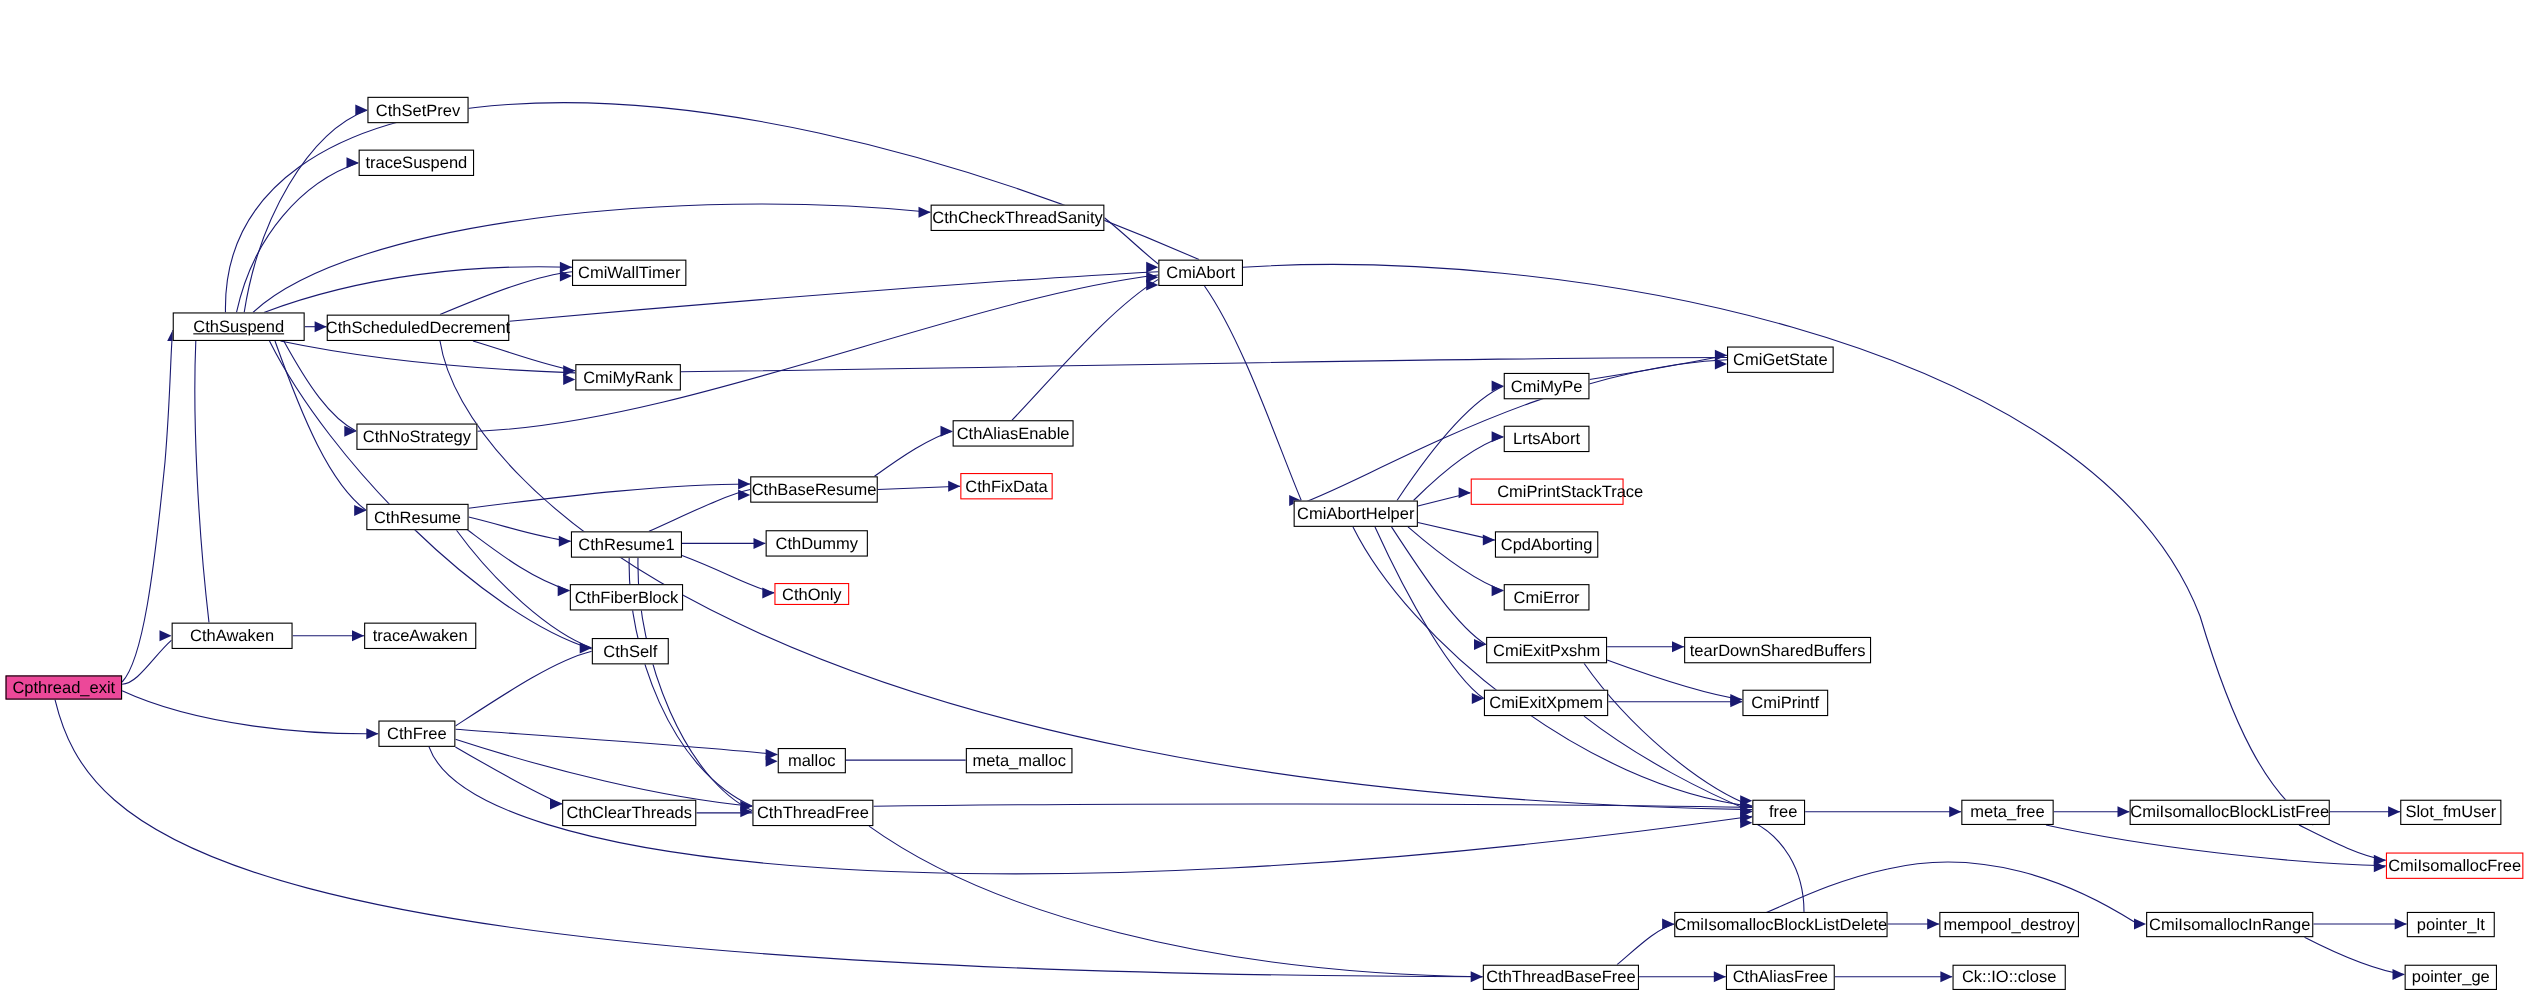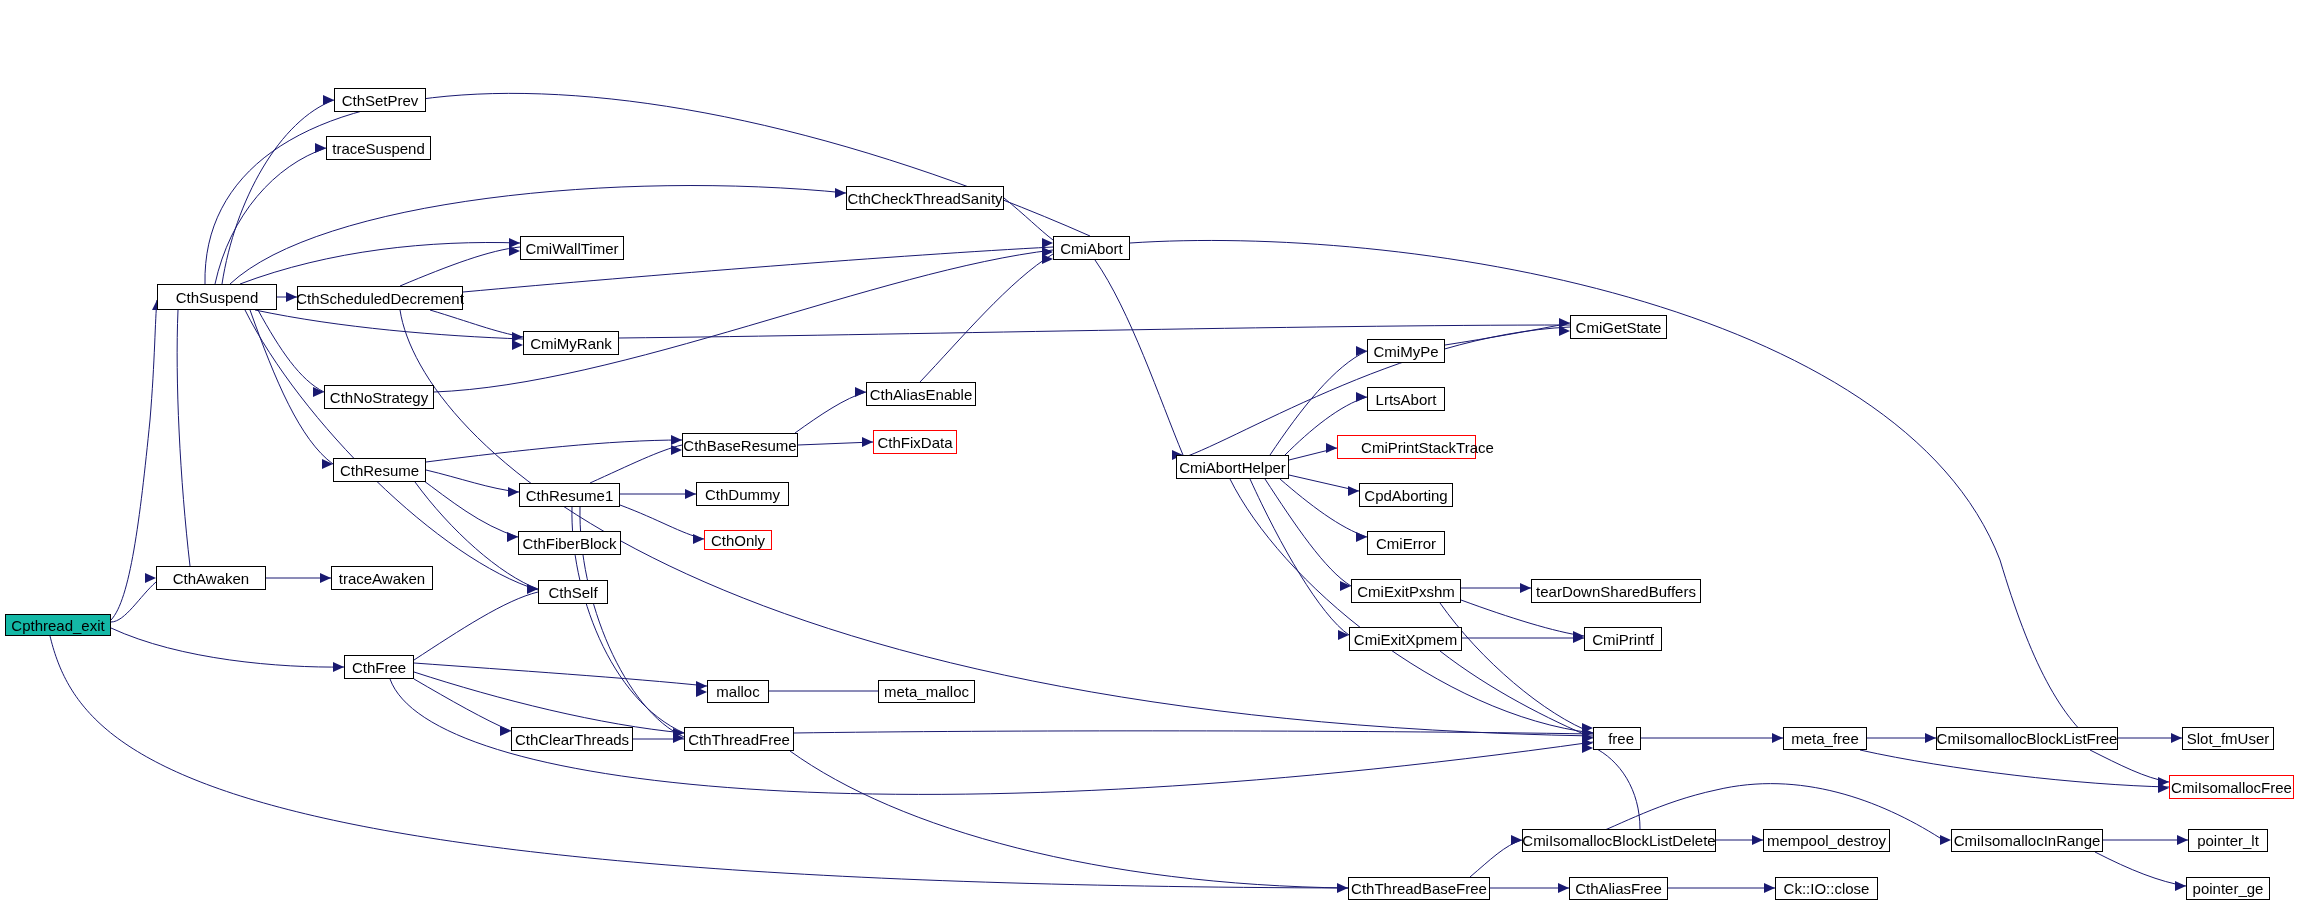--- a/index.html
+++ b/index.html
@@ -1,21 +1,21 @@
 <!DOCTYPE html>
 <html><head>
 <meta charset="utf-8">
 <style>
   html,body{margin:0;padding:0;background:#ffffff;}
   #canvas{position:relative;width:2299px;height:907px;background:#ffffff;
           font-family:"Liberation Sans","DejaVu Sans",sans-serif;overflow:hidden;}
   .node{position:absolute;box-sizing:border-box;border:1px solid #000000;background:#ffffff;
         display:flex;align-items:center;justify-content:center;
         font-size:15px;color:#000000;line-height:1;white-space:nowrap;padding:0 6px;}
-  .node.root{background:#14b8a6;border-color:#000000;}
+  .node.root{background:#ec4899;border-color:#000000;}
   .node.warn{border-color:#ff0000;}
   svg.edges{position:absolute;left:0;top:0;width:2299px;height:907px;pointer-events:none;}
 </style>
 </head>
 <body>
 
 <div id="canvas">
   <svg class="edges" id="edge-layer">
       <path d="M 111 620 C 130 600 140 520 150 420 C 155 360 155 320 157 300" fill="none" stroke="#191970" stroke-width="1"></path>
       <path d="M 111 622 C 125 622 140 596 156 582" fill="none" stroke="#191970" stroke-width="1"></path>
@@ -151,21 +151,21 @@
       <polygon points="2188,840 2177,835 2177,845" fill="#191970"></polygon>
       <polygon points="2186,886 2175,881 2175,891" fill="#191970"></polygon>
       <polygon points="1569,888 1558,883 1558,893" fill="#191970"></polygon>
       <polygon points="1522,840 1511,835 1511,845" fill="#191970"></polygon>
       <polygon points="1775,888 1764,883 1764,893" fill="#191970"></polygon>
     </svg>
   <div id="node-layer">
       <div class="node root" style="left: 5px; top: 614px; width: 106px; height: 22px;">
         <span>Cpthread_exit</span>
       </div>
-      <div class="node" style="left: 157px; top: 284px; width: 120px; height: 26px;">
+      <div class="node" style="left: 157px; top: 284px; width: 120px; height: 26px; text-decoration: underline;">
         <span>CthSuspend</span>
       </div>
       <div class="node" style="left: 156px; top: 566px; width: 110px; height: 24px;">
         <span>CthAwaken</span>
       </div>
       <div class="node" style="left: 334px; top: 88px; width: 92px; height: 24px;">
         <span>CthSetPrev</span>
       </div>
       <div class="node" style="left: 326px; top: 136px; width: 105px; height: 24px;">
         <span>traceSuspend</span>

